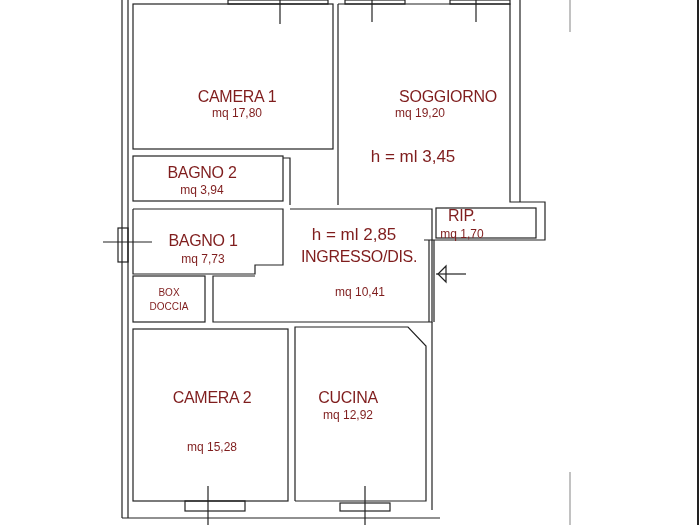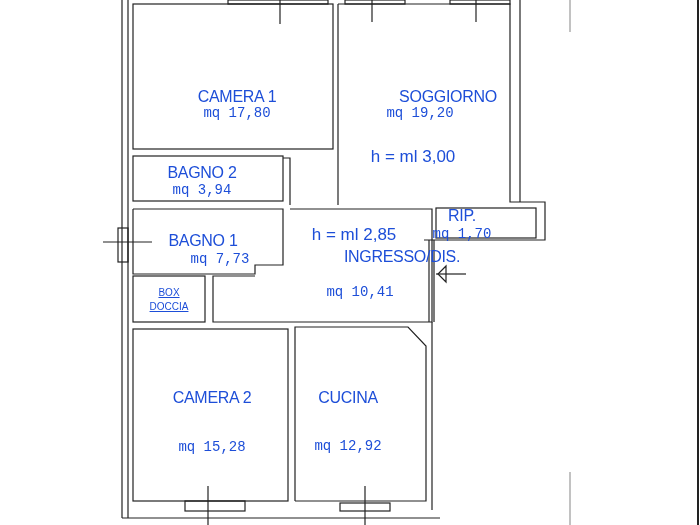--- a/index.html
+++ b/index.html
@@ -1,22 +1,22 @@
 <!DOCTYPE html>
 <html><head>
 <meta charset="utf-8">
 <style>
   html, body { margin:0; padding:0; background:#ffffff; }
   body { width:700px; height:525px; position:relative; overflow:hidden; font-family:"Liberation Sans", sans-serif; }
   svg { position:absolute; left:0; top:0; }
-  .lbl { position:absolute; color:#1d4ed8; text-align:center; white-space:nowrap; transform:translateX(-50%); }
+  .lbl { position:absolute; color:#7f1d1d; text-align:center; white-space:nowrap; transform:translateX(-50%); }
   .name { font-size:16px; line-height:18px; font-weight:normal; letter-spacing:-0.3px; }
-  .area { font-size:14px; line-height:12px;font-family:Liberation Mono, monospace; }
+  .area { font-size:12px; line-height:12px; }
   .h { font-size:17px; line-height:20px; }
-  .small { font-size:10px; line-height:13px;text-decoration:underline; }
+  .small { font-size:10px; line-height:13px; }
 </style>
 </head>
 <body>
 
 <svg width="700" height="525" viewBox="0 0 700 525">
   <g fill="none" stroke="#222" stroke-width="1.2">
 
     <line x1="122" y1="0" x2="122" y2="518"></line>
     <line x1="128" y1="0" x2="128" y2="518"></line>
     <line x1="122" y1="518" x2="440" y2="518"></line>
@@ -65,35 +65,35 @@
     <line x1="570" y1="472" x2="570" y2="525" stroke="#999"></line>
     <line x1="698" y1="0" x2="698" y2="525" stroke-width="2"></line>
   </g>
 </svg>
 
 <div class="lbl name" style="left:237px;top:88px;">CAMERA 1</div>
 <div class="lbl area" style="left:237px;top:107px;">mq 17,80</div>
 
 <div class="lbl name" style="left:428px;top:88px;margin-left:20px;">SOGGIORNO</div>
 <div class="lbl area" style="left:420px;top:107px;">mq 19,20</div>
-<div class="lbl h" style="left:413px;top:147px;">h = ml 3,00</div>
+<div class="lbl h" style="left:413px;top:147px;">h = ml 3,45</div>
 
 <div class="lbl name" style="left:202px;top:164px;">BAGNO 2</div>
 <div class="lbl area" style="left:202px;top:184px;">mq 3,94</div>
 
 <div class="lbl name" style="left:203px;top:232px;">BAGNO 1</div>
-<div class="lbl area" style="left:203px;top:253px;margin-left:17px;">mq 7,73</div>
+<div class="lbl area" style="left:203px;top:253px;">mq 7,73</div>
 
 <div class="lbl small" style="left:169px;top:286px;">BOX</div>
 <div class="lbl small" style="left:169px;top:300px;">DOCCIA</div>
 
 <div class="lbl h" style="left:354px;top:225px;">h = ml 2,85</div>
-<div class="lbl name" style="left:359px;top:248px;margin-left:43px;">INGRESSO/DIS.</div>
+<div class="lbl name" style="left:359px;top:248px;">INGRESSO/DIS.</div>
 <div class="lbl area" style="left:360px;top:286px;">mq 10,41</div>
 
 <div class="lbl name" style="left:462px;top:207px;">RIP.</div>
 <div class="lbl area" style="left:462px;top:228px;">mq 1,70</div>
 
 <div class="lbl name" style="left:212px;top:389px;">CAMERA 2</div>
 <div class="lbl area" style="left:212px;top:409px;margin-top:32px;">mq 15,28</div>
 
 <div class="lbl name" style="left:348px;top:389px;text-align:center;">CUCINA</div>
-<div class="lbl area" style="left:348px;top:409px;margin-top:31px;">mq 12,92</div>
+<div class="lbl area" style="left:348px;top:409px;">mq 12,92</div>
 
 </body></html>

